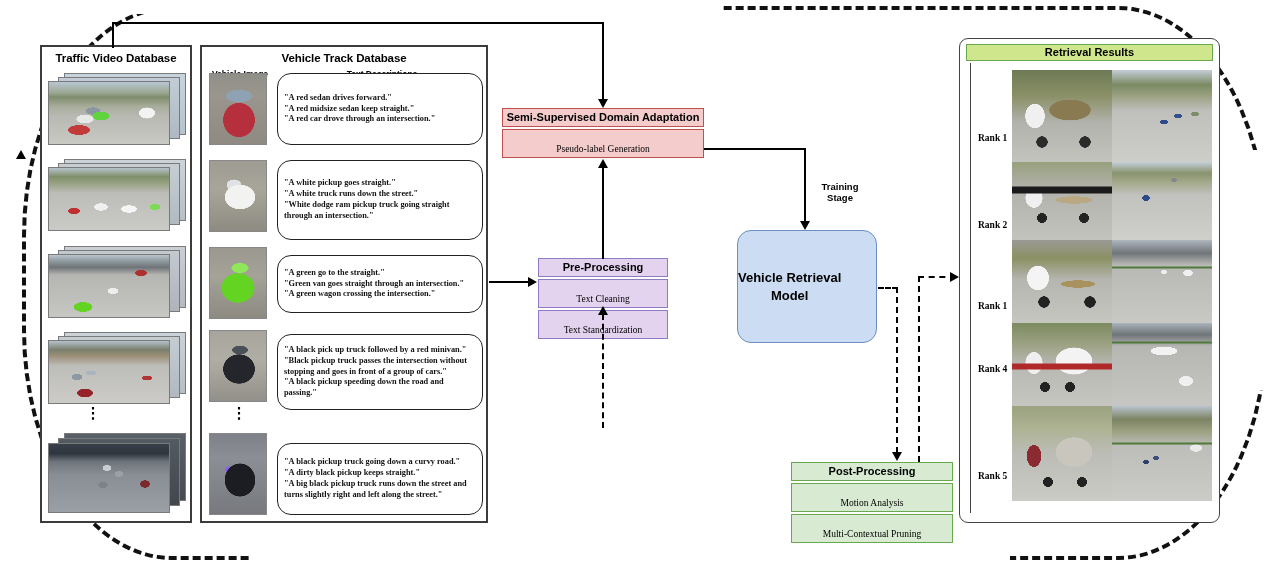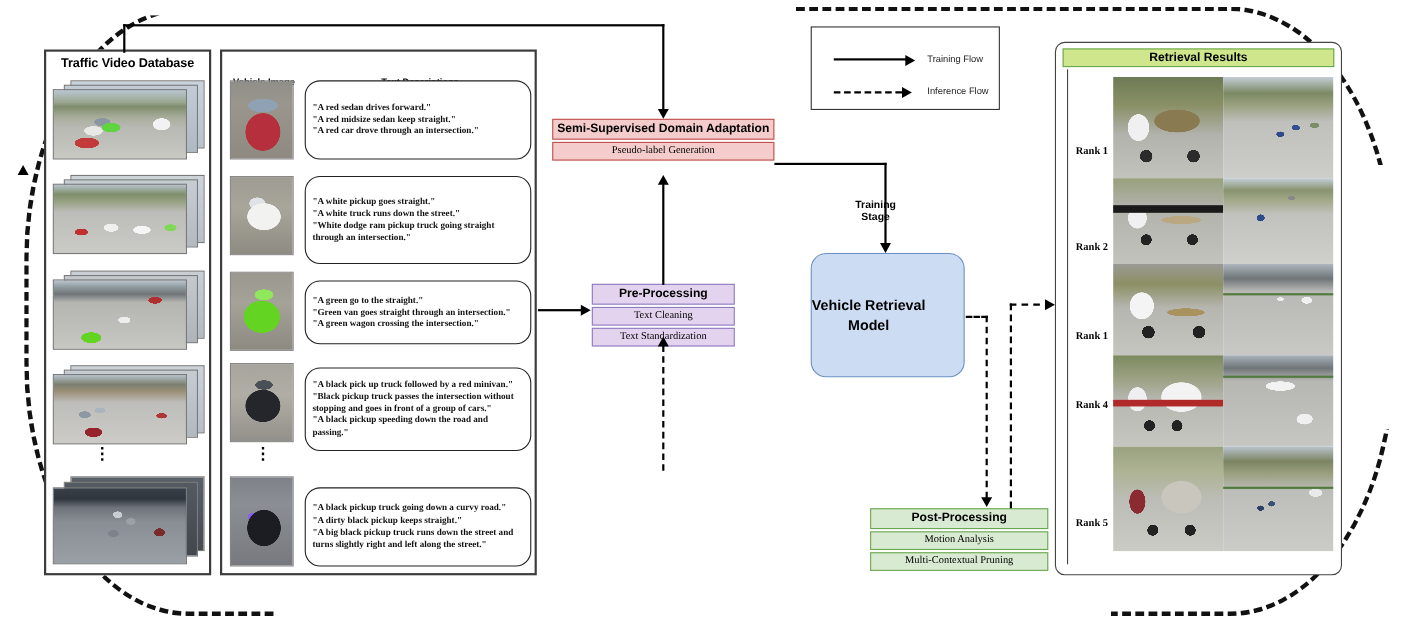--- a/index.html
+++ b/index.html
@@ -50,21 +50,21 @@
   .desc-box div{white-space:normal;}
 
   
   .proc{position:absolute;box-sizing:border-box;}
   .proc .hdr{
     font-weight:bold;font-size:11px;text-align:center;box-sizing:border-box;
     padding:2px 0 3px 0;
   }
   .proc .row{
     font-family:"Liberation Serif", serif;font-size:9.5px;text-align:center;box-sizing:border-box;
-    padding:2px 0 3px 0;margin-top:2px;
+    padding:14px 0 3px 0;margin-top:2px;
   }
   
   .ssda .hdr,.ssda .row{background:#f4cccc;border:1.3px solid #c0504d;}
   
   .prep .hdr,.prep .row{background:#e4d3ef;border:1.3px solid #8e7cc3;}
   
   .post .hdr,.post .row{background:#d9ead3;border:1.3px solid #6aa84f;}
 
   
   .tq{position:absolute;border:1.6px solid #e0a33e;border-radius:9px;background:#fdf3dc;box-sizing:border-box;}
@@ -177,20 +177,21 @@
     <div class="sheet" style="left:0px;top:10px;width:122px;height:70px;
       background-image:
         radial-gradient(ellipse 7px 5px at 58px 24px,#c9cdd2 60%,transparent 62%),
         radial-gradient(ellipse 7px 5px at 70px 30px,#9aa0a6 60%,transparent 62%),
         radial-gradient(ellipse 8px 5px at 54px 41px,#7d838a 60%,transparent 62%),
         radial-gradient(ellipse 8px 6px at 96px 40px,#7a2a2a 60%,transparent 62%),
         linear-gradient(180deg,#39404a 0%,#2e353d 14%,#6e747a 26%,#888e94 45%,#9aa0a6 100%);"></div>
   </div>
 
   <div class="panel" style="left:200px;top:45px;width:288px;height:478px;">
+    <div class="panel-title">Vehicle Track Database</div>
     <div class="sub-title" style="position:absolute;left:2px;top:22px;width:72px;">Vehicle Image</div>
     <div class="sub-title" style="position:absolute;left:78px;top:22px;width:204px;">Text Descriptions</div>
   </div>
 
   <div class="veh-img" style="left:209px;top:73px;width:58px;height:72px;
     background-image:
       radial-gradient(ellipse 22px 10px at 29px 22px,#8fa2b4 60%,transparent 62%),
       radial-gradient(ellipse 26px 28px at 29px 46px,#b5303c 60%,transparent 62%),
       linear-gradient(180deg,#8f8f89 0%,#9a968d 30%,#8e8a82 100%);"></div>
   <div class="desc-box" style="left:277px;top:73px;width:206px;height:72px;">
@@ -250,29 +251,20 @@
     <div class="row">Pseudo-label Generation</div>
   </div>
 
   <div class="proc prep" style="left:538px;top:258px;width:130px;">
     <div class="hdr">Pre-Processing</div>
     <div class="row">Text Cleaning</div>
     <div class="row">Text Standardization</div>
   </div>
 
 
-  <div class="legend" style="left:737px;top:24px;width:172px;height:76px;">
-    <div class="ln hl" style="left:20px;top:28px;width:66px;"></div>
-    <div class="arw arw-r" style="left:85px;top:24.5px;"></div>
-    <div class="lrow" style="left:105px;top:23px;">Training Flow</div>
-
-    <div class="dln dhl" style="left:20px;top:58px;width:62px;"></div>
-    <div class="arw arw-r" style="left:82px;top:53.5px;"></div>
-    <div class="lrow" style="left:105px;top:52px;">Inference Flow</div>
-  </div>
 
   <div class="vrm" style="left:737px;top:230px;width:140px;height:113px;">
     <span>
       <span>Vehicle Retrieval</span><br>
       <span>Model</span>
     </span>
   </div>
 
   <div class="proc post" style="left:791px;top:462px;width:162px;">
     <div class="hdr">Post-Processing</div>
@@ -383,21 +375,21 @@
 
   <div class="ln vl" style="left:602px;top:167px;height:92px;"></div>
   <div class="arw arw-u" style="left:597.5px;top:159px;"></div>
 
   <div class="dln dvl" style="left:602px;top:314px;height:114px;"></div>
   <div class="arw arw-u" style="left:597.5px;top:306px;"></div>
 
   <div class="ln hl" style="left:704px;top:148px;width:102px;"></div>
   <div class="ln vl" style="left:804px;top:148px;height:74px;"></div>
   <div class="arw arw-d" style="left:799.5px;top:221px;"></div>
-  <div class="edge-label" style="left:766px;top:182px;width:60px;">
+  <div class="edge-label" style="left:810px;top:182px;width:60px;">
     <span>Training</span><br>
     <span>Stage</span>
   </div>
 
   <div class="dln dhl" style="left:878px;top:287px;width:20px;"></div>
   <div class="dln dvl" style="left:896px;top:287px;height:166px;"></div>
   <div class="arw arw-d" style="left:891.5px;top:452px;"></div>
 
   <div class="dln dvl" style="left:918px;top:276px;height:186px;"></div>
   <div class="dln dhl" style="left:918px;top:276px;width:38px;"></div>

